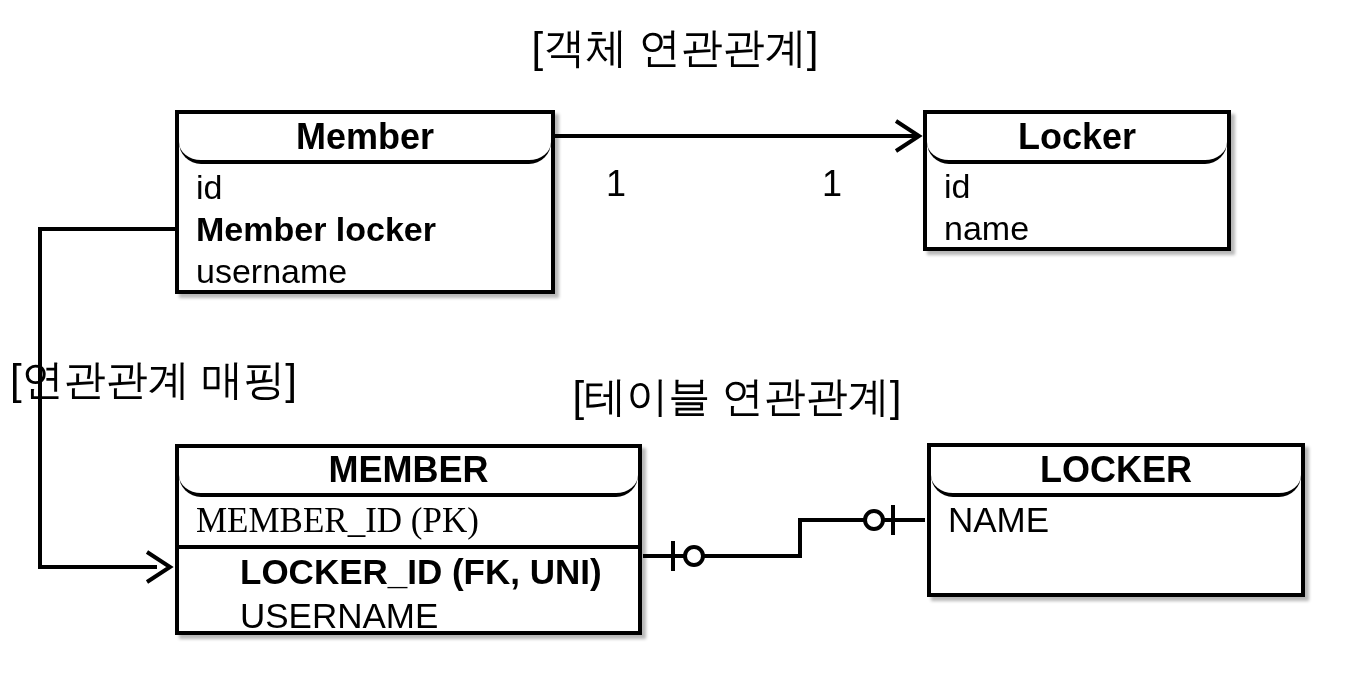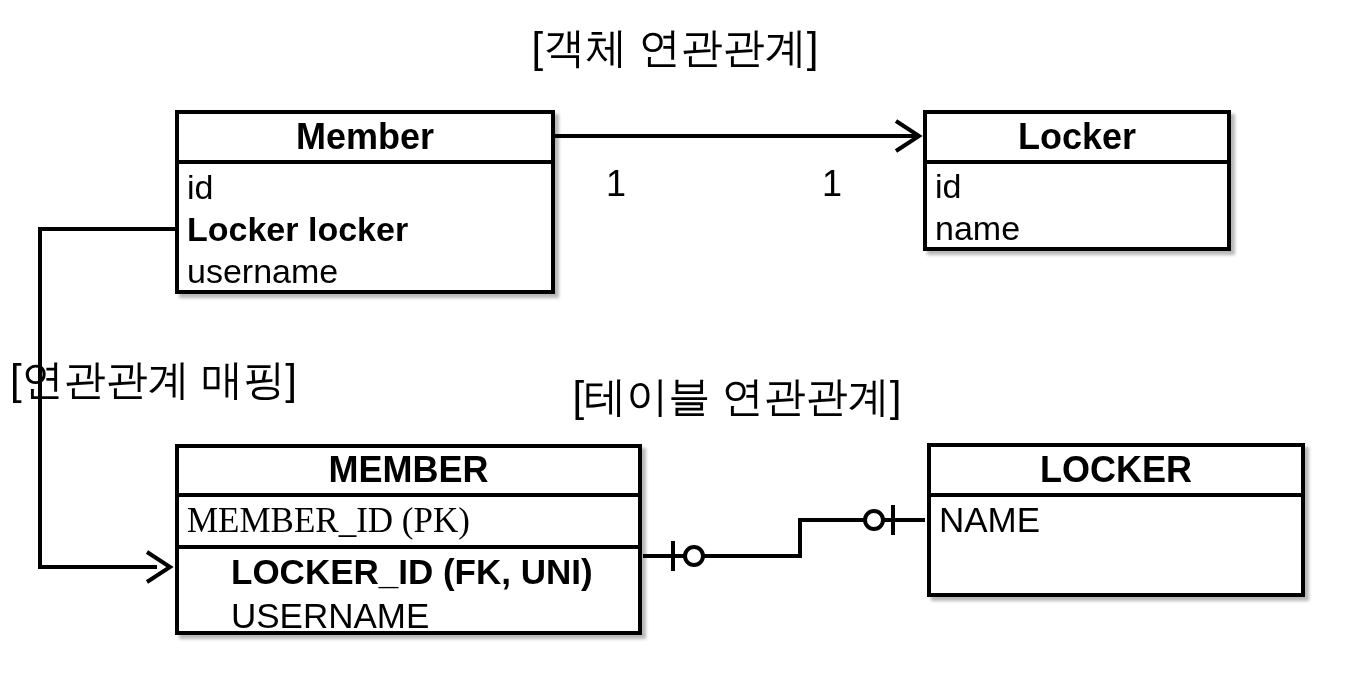--- a/index.html
+++ b/index.html
@@ -25,23 +25,24 @@
     border:4px solid #000;
     box-sizing:border-box;
     box-shadow:4px 4px 3px rgba(0,0,0,0.28);
   }
   .box .hdr{
     border-bottom:4px solid #000;
     text-align:center;
     font-weight:bold;
     box-sizing:border-box;
     overflow:hidden;
+    border-radius:22px;
   }
   .box .row{
-    padding-left:8px;
+    padding-left:17px;
     white-space:nowrap;
     overflow:hidden;
   }
   .bold{font-weight:bold;}
   .mult{
     position:absolute;
     font-size:36px;
     width:44px;
     text-align:center;
   }
@@ -107,21 +108,21 @@
 
   <div class="section-label" style="left:562px;top:371px;width:350px;text-align:center;">[테이블 연관관계]</div>
 
   <div class="mult" style="left:594px;top:163px;">1</div>
   <div class="mult" style="left:810px;top:163px;">1</div>
 
   <div class="box member-obj">
     <div class="hdr">Member</div>
     <div class="body">
       <div class="row">id</div>
-      <div class="row bold">Locker locker</div>
+      <div class="row bold">Member locker</div>
       <div class="row">username</div>
     </div>
   </div>
 
   <div class="box locker-obj">
     <div class="hdr">Locker</div>
     <div class="body">
       <div class="row">id</div>
       <div class="row">name</div>
     </div>

